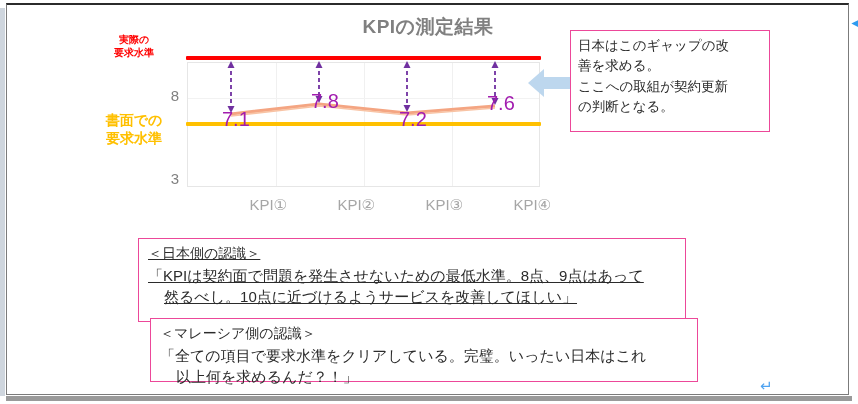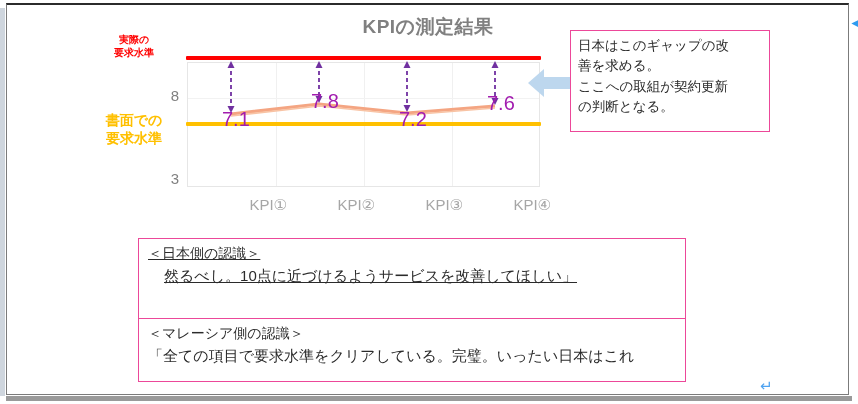--- a/index.html
+++ b/index.html
@@ -200,21 +200,21 @@
   }
   #box-japan {
     left: 138px;
     top: 238px;
     width: 548px;
     height: 84px;
     padding: 4px 9px;
     text-decoration: underline;
   }
   #box-malaysia {
-    left: 138px;
+    left: 150px;
     top: 318px;
     width: 548px;
     height: 64px;
     padding: 4px 9px;
   }
   .note-head {
     font-size: 14px;
     color: #2b2b2b;
   }
   .note-body {
@@ -313,24 +313,26 @@
 
   <div class="note-box" id="callout-box">
     <div>日本はこのギャップの改</div>
     <div>善を求める。</div>
     <div>ここへの取組が契約更新</div>
     <div>の判断となる。</div>
   </div>
 
   <div class="note-box" id="box-japan">
     <div class="note-head">＜日本側の認識＞</div>
+    <div class="note-body">「KPIは契約面で問題を発生させないための最低水準。8点、9点はあって</div>
     <div class="note-body note-body-indent">然るべし。10点に近づけるようサービスを改善してほしい」</div>
   </div>
 
   <div class="note-box" id="box-malaysia">
     <div class="note-head">＜マレーシア側の認識＞</div>
     <div class="note-body">「全ての項目で要求水準をクリアしている。完璧。いったい日本はこれ</div>
+    <div class="note-body note-body-indent">以上何を求めるんだ？！」</div>
   </div>
 
   <div id="return-icon">↵</div>
   <div id="corner-mark">◄</div>
 
 </div>
 
 </body></html>

